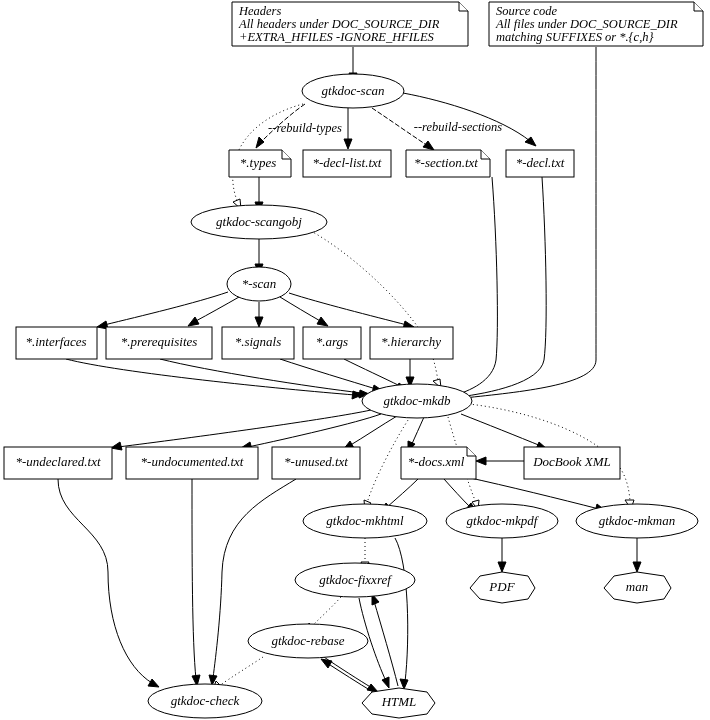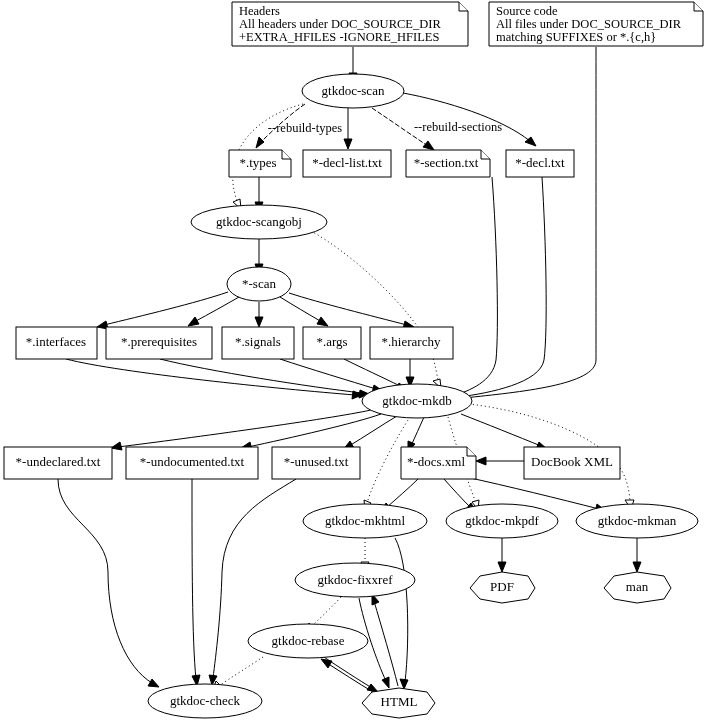--- a/index.html
+++ b/index.html
@@ -7,20 +7,21 @@
     padding: 0;
     background: #ffffff;
   }
   #root {
     position: relative;
     width: 710px;
     height: 720px;
     background: #ffffff;
     font-family: "Liberation Serif", "DejaVu Serif", serif;
     overflow: hidden;
+    font-style: italic;
   }
   svg#graph {
     position: absolute;
     top: 0; left: 0;
     width: 710px;
     height: 720px;
   }
   .node-shape {
     fill: #ffffff;
     stroke: #000000;

